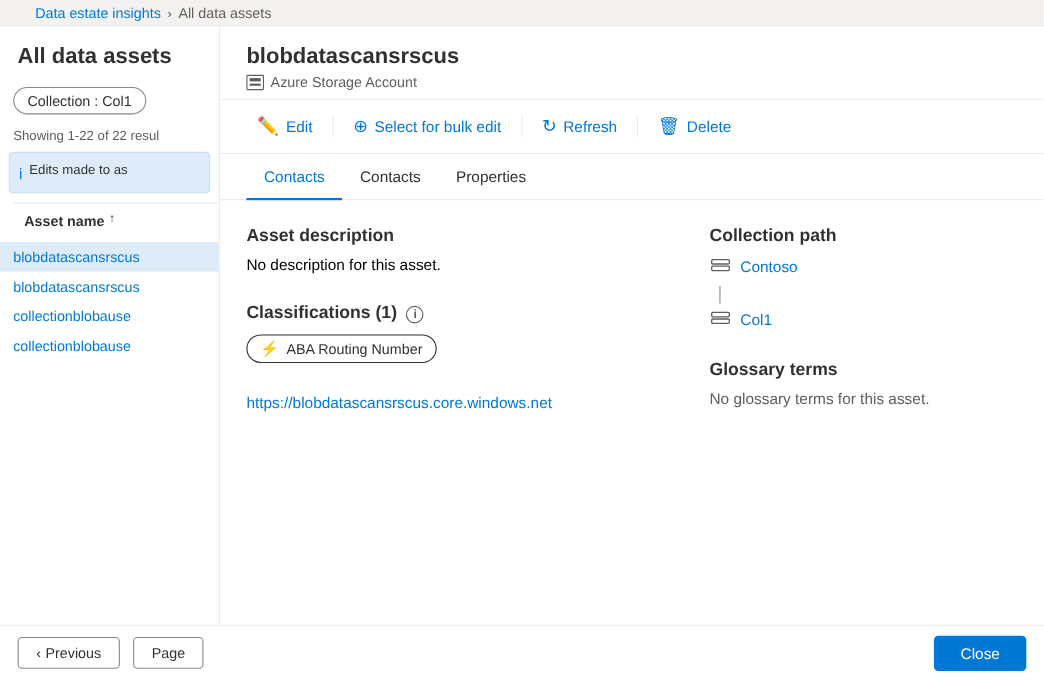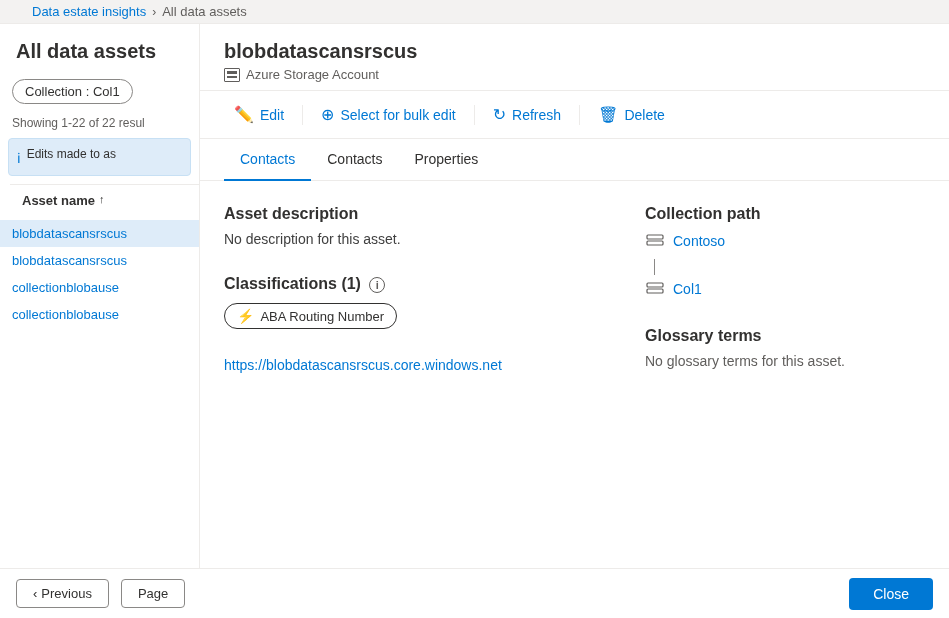--- a/index.html
+++ b/index.html
@@ -259,21 +259,21 @@
 
     .section-title {
       font-size: 16px;
       font-weight: 600;
       color: #323130;
       margin-bottom: 8px;
     }
 
     .section-text {
       font-size: 14px;
-      color: #404040;
+      color: #000000;
     }
 
     .section-block {
       margin-bottom: 28px;
     }
 
     .classification-badge {
       display: inline-flex;
       align-items: center;
       gap: 6px;

